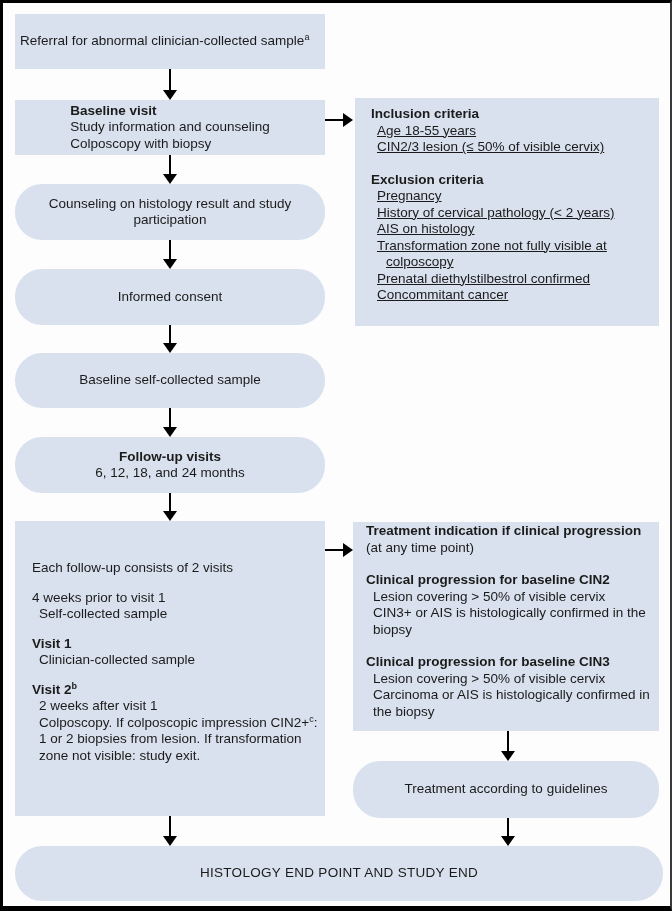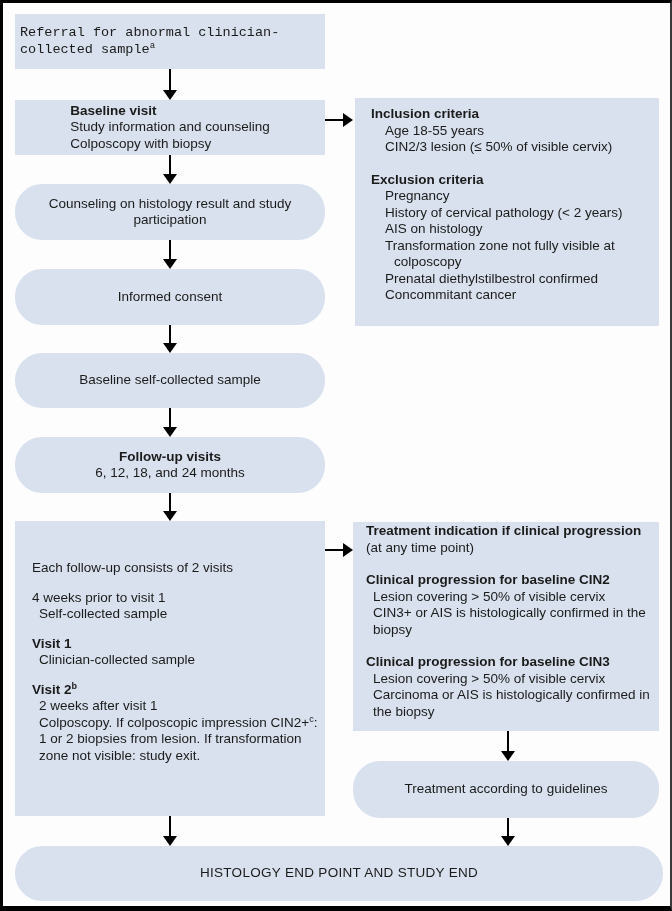--- a/index.html
+++ b/index.html
@@ -24,21 +24,21 @@
     font-size:13.5px;
     line-height:16.5px;
   }
   .vcenter { display:flex; flex-direction:column; justify-content:center; align-items:center; height:100%; width:100%; }
   .center-text { text-align:center;border-radius:27px; }
   .left-pad { padding-left:5px; }
   .b { font-weight:bold; }
   .stack { display:inline-block; text-align:left; }
   .stack .ttl { text-align:left; }
   .ind { margin-left:7px; }
-  .ind2 { margin-left:14px; }
+  .ind2 { margin-left:6px;text-decoration:underline; }
   .hang { padding-left:9px; text-indent:-9px; }
   .gap { margin-top:13px; }
   .gap2 { margin-top:16px; }
   sup { font-size:9px; line-height:0; vertical-align:super; }
 
   
   .arr-v { position:absolute; width:14px; }
   .arr-v .stem { position:absolute; left:50%; top:0; bottom:8px; width:2px; margin-left:-1px; background:#000; }
   .arr-v .head { position:absolute; bottom:0; left:50%; margin-left:-7px; width:0; height:0;
                  border-left:7px solid transparent; border-right:7px solid transparent; border-top:10px solid #000; }
@@ -48,21 +48,21 @@
                  border-top:7px solid transparent; border-bottom:7px solid transparent; border-left:10px solid #000; }
 
   .caps { text-transform:none; letter-spacing:0.3px; }
 </style>
 </head>
 <body>
 
 <div class="frame">
 
   <div class="box left-pad" style="left:12px; top:11px; width:310px; height:55px;">
-    <div class="vcenter" style="align-items:center;font-family:Liberation Mono, monospace;">
+    <div class="vcenter" style="align-items:flex-start;">
       <div><span>Referral for abnormal clinician-collected sample</span><sup>a</sup></div>
     </div>
   </div>
 
   <div class="box" style="left:12px; top:97px; width:310px; height:55px;">
     <div class="vcenter">
       <div class="stack">
         <div class="ttl b">Baseline visit</div>
         <div>Study information and counseling</div>
         <div>Colposcopy with biopsy</div>

